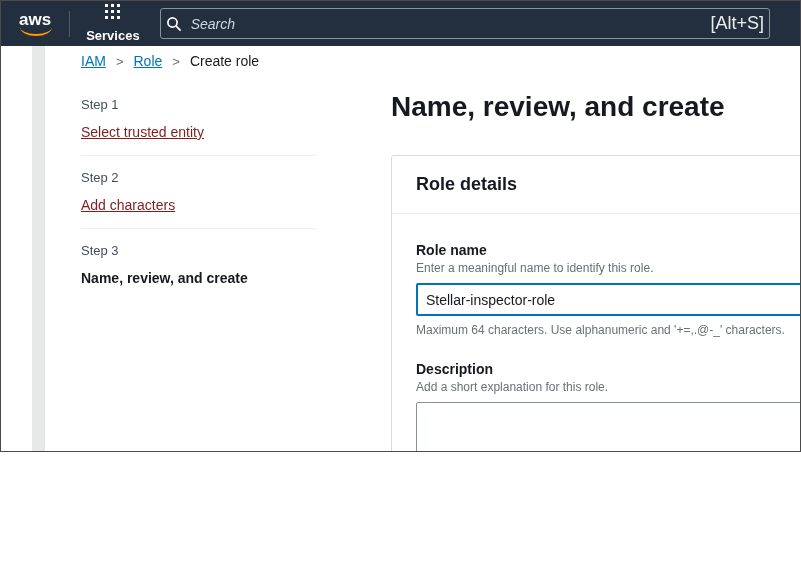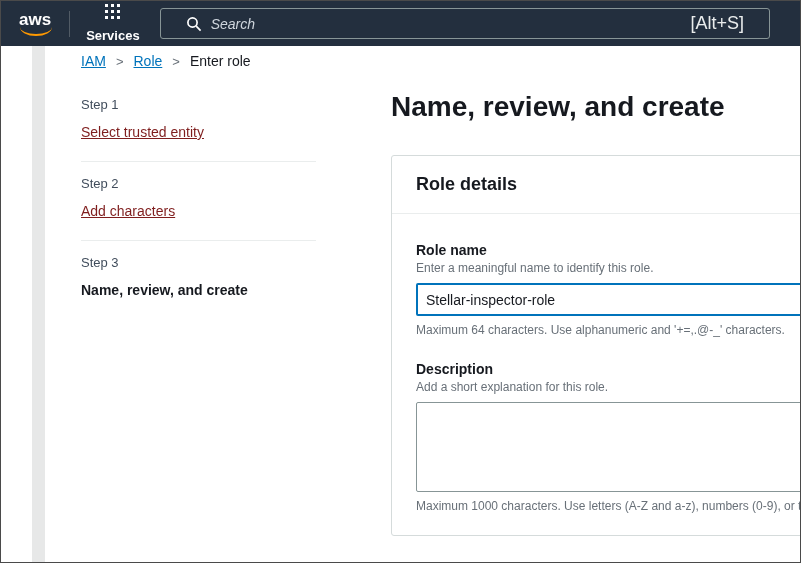--- a/index.html
+++ b/index.html
@@ -3,21 +3,21 @@
 <meta charset="utf-8">
 <style>
   * { box-sizing: border-box; margin: 0; padding: 0; }
   html, body { background: #fff; }
   body {
     font-family: "Liberation Sans", sans-serif;
     width: 801px; height: 563px;
     color: #16191f;
   }
   .viewport {
-    width: 801px; height: 563px;
+    width: 801px; height: 452px;
     border: 1px solid #4a4a4a;
     overflow: hidden;
     display: flex; flex-direction: column;
     background: #fff;
   }
 
   
   .topbar {
     flex: 0 0 45px; height: 45px;
     background: #232f3e;
@@ -37,21 +37,21 @@
   .topbar-divider { width: 1px; height: 26px; background: #515b65; margin: 0 16px 0 10px; }
   .services {
     display: flex; align-items: center; gap: 9px;
     color: #fff; font-size: 13px; font-weight: bold; cursor: pointer; flex-direction: column;
   }
   .searchbox {
     flex: 1; height: 31px;
     margin: 0 14px 0 20px;
     border: 1px solid #879596; border-radius: 3px;
     display: flex; align-items: center; gap: 9px;
-    padding: 0 25px;
+    padding: 0 5px;
     background: #232f3e;
   }
   .searchbox input {
     flex: 1; background: transparent; border: 0; outline: 0;
     color: #fff; font-size: 14px; font-family: "Liberation Sans", sans-serif;
   }
   .searchbox input::placeholder { color: #cfd6dd; font-style: italic; }
   .shortcut { color: #eaeded; font-size: 18px; white-space: nowrap; }
 
   
@@ -67,21 +67,21 @@
     display: flex; align-items: center; gap: 10px;
   }
   .crumb-link { color: #0073bb; text-decoration: underline; cursor: pointer; }
   .crumb-sep { color: #687078; font-size: 13px; }
   .crumb-current { color: #16191f; }
 
   .cols { display: flex; margin-top: 14px; }
 
   
   .steps { flex: 0 0 235px; width: 235px; }
-  .step { padding: 14px 0 20px; border-bottom: 1px solid #eaeded; }
+  .step { padding: 14px 0 14px; border-bottom: 1px solid #eaeded; }
   .step:last-child { border-bottom: none; }
   .step-label { font-size: 13px; color: #414d5c; margin-bottom: 11px; }
   .step-link { font-size: 14px; color: #7f1d1d; text-decoration: underline; cursor: pointer; }
   .step-current { font-size: 14px; font-weight: bold; color: #16191f; }
 
   
   .main { flex: 1; margin-left: 75px; min-width: 0; }
   h1.page-title {
     font-size: 28px; font-weight: bold; color: #16191f;
     margin: 8px 0 32px;
@@ -164,21 +164,21 @@
   <div class="page">
     <div class="scroll-strip"></div>
 
     <div class="content">
 
       <nav class="breadcrumb">
         <a class="crumb-link">IAM</a>
         <span class="crumb-sep">&gt;</span>
         <a class="crumb-link">Role</a>
         <span class="crumb-sep">&gt;</span>
-        <span class="crumb-current">Enter role</span>
+        <span class="crumb-current">Create role</span>
       </nav>
 
       <div class="cols">
 
         <aside class="steps">
           <div class="step">
             <div class="step-label">Step 1</div>
             <a class="step-link">Select trusted entity</a>
           </div>
           <div class="step">

